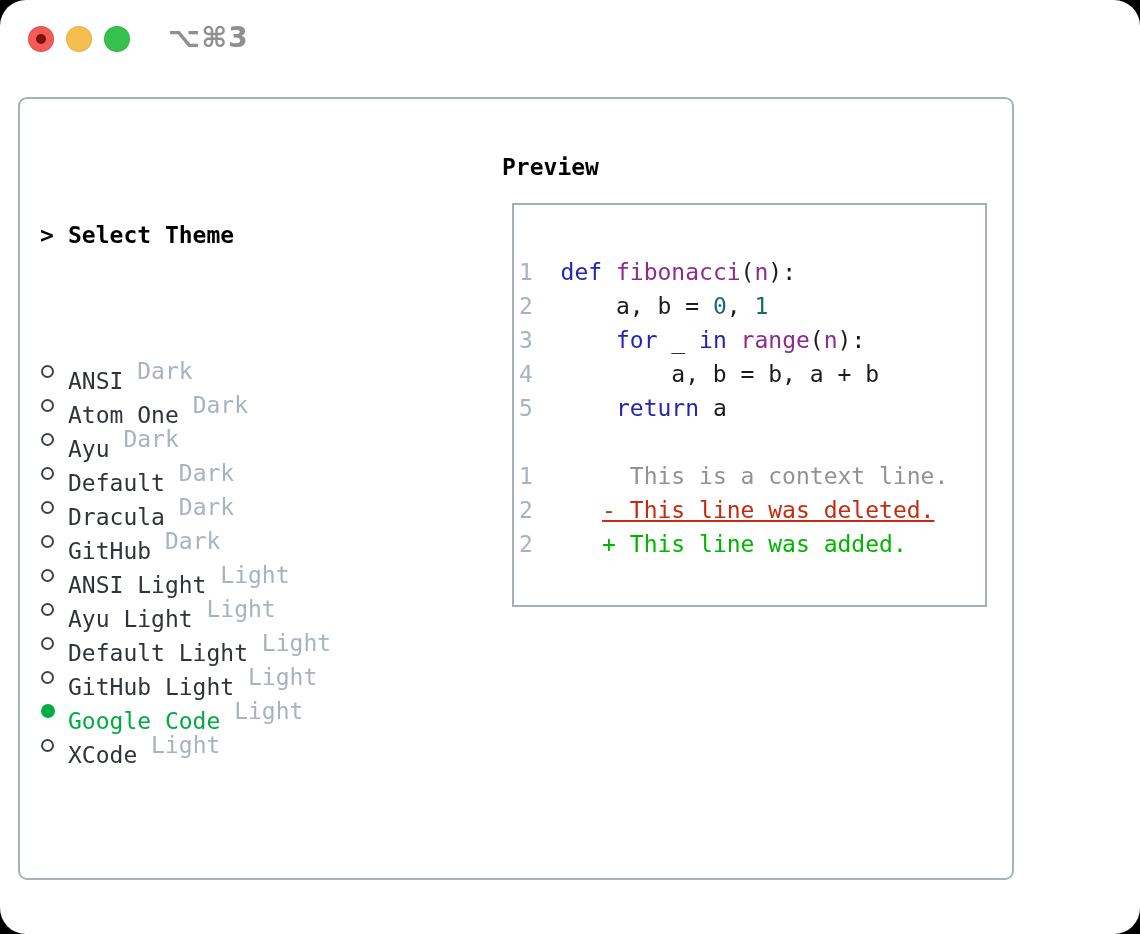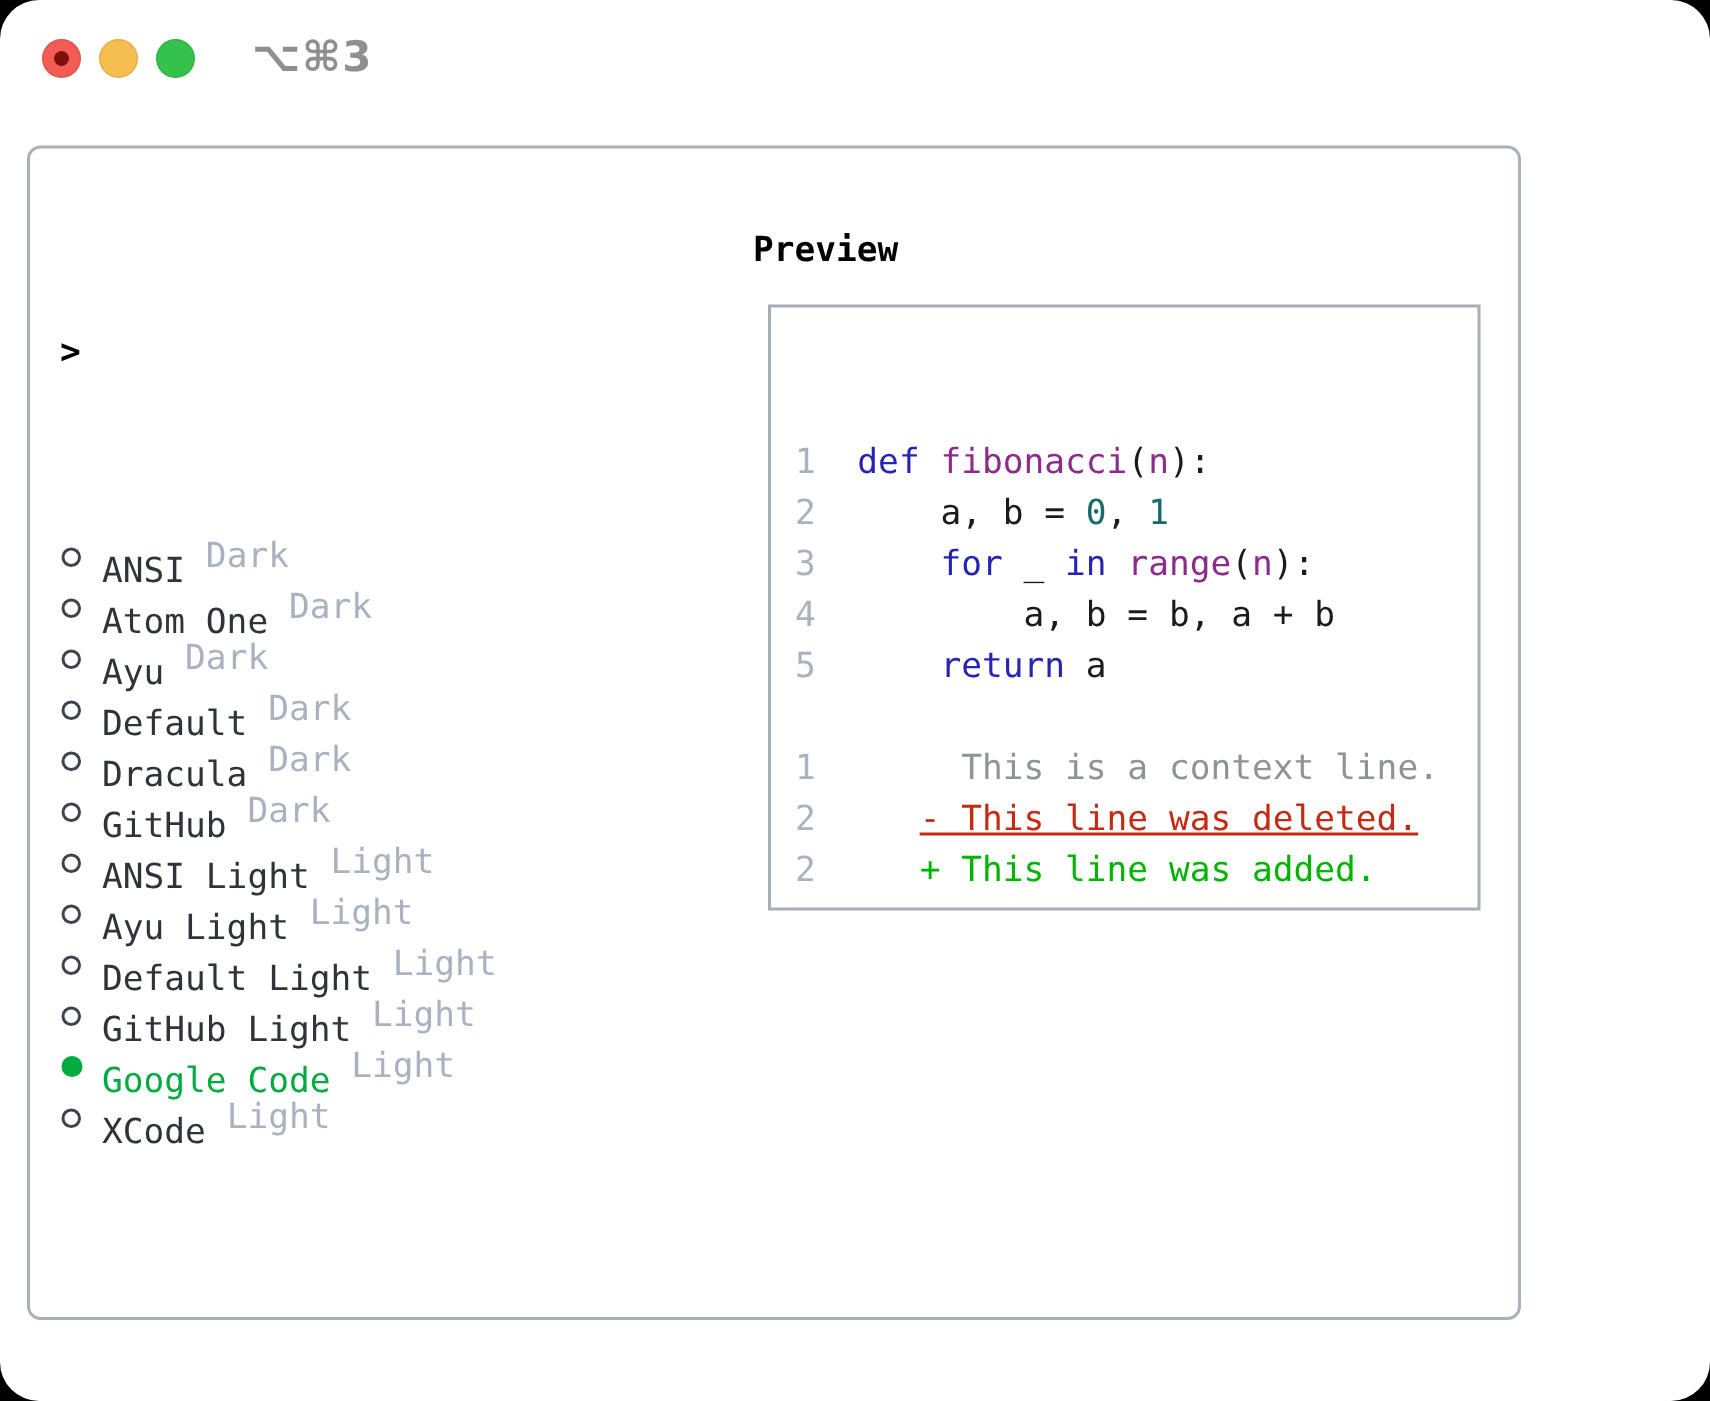--- a/index.html
+++ b/index.html
@@ -45,21 +45,21 @@
   .item-variant { color: var(--muted-gray); }
   .blank-row { height: 34px; }
 
   
   .preview-title { position: absolute; left: 482px; top: 51px; height: 34px;
                    font-weight: bold; color: #000; display: flex; align-items: center; }
   .preview-box {
     position: absolute; left: 492px; top: 104px; width: 475px; height: 404px;
     border: 2px solid #a6aeb9; background: #fff; overflow: hidden;
   }
-  .code { padding: 50px 0 0 16px; margin-top: 36px; }
+  .code { padding: 50px 0 0 5px; }
   .code .line { height: 34px; }
 
   .c-ln    { color: var(--muted-gray); }
   .c-plain { color: #1b1b1b; }
   .c-kw    { color: var(--kw-blue); }
   .c-fn    { color: var(--fn-purple); }
   .c-num   { color: var(--lit-teal); }
   .c-ctx   { color: var(--ctx-gray); }
   .c-del   { color: var(--del-red); text-decoration: underline; }
   .c-add   { color: var(--add-green); }
@@ -76,20 +76,21 @@
     <div class="light light-yellow"></div>
     <div class="light light-green"></div>
   </div>
   <div class="shortcut">⌥⌘3</div>
 
   <div class="window">
 
     <div class="left-pane pane">
       <div class="row">
         <span class="marker-cell prefix">&gt;</span>
+        <span class="pane-title">Select Theme</span>
       </div>
 
       <div id="theme-items"><div class="row"><span class="marker-cell"><span class="circle"></span></span><span class="item-name">ANSI</span><span class="item-variant"> Dark</span></div><div class="row"><span class="marker-cell"><span class="circle"></span></span><span class="item-name">Atom One</span><span class="item-variant"> Dark</span></div><div class="row"><span class="marker-cell"><span class="circle"></span></span><span class="item-name">Ayu</span><span class="item-variant"> Dark</span></div><div class="row"><span class="marker-cell"><span class="circle"></span></span><span class="item-name">Default</span><span class="item-variant"> Dark</span></div><div class="row"><span class="marker-cell"><span class="circle"></span></span><span class="item-name">Dracula</span><span class="item-variant"> Dark</span></div><div class="row"><span class="marker-cell"><span class="circle"></span></span><span class="item-name">GitHub</span><span class="item-variant"> Dark</span></div><div class="row"><span class="marker-cell"><span class="circle"></span></span><span class="item-name">ANSI Light</span><span class="item-variant"> Light</span></div><div class="row"><span class="marker-cell"><span class="circle"></span></span><span class="item-name">Ayu Light</span><span class="item-variant"> Light</span></div><div class="row"><span class="marker-cell"><span class="circle"></span></span><span class="item-name">Default Light</span><span class="item-variant"> Light</span></div><div class="row"><span class="marker-cell"><span class="circle"></span></span><span class="item-name">GitHub Light</span><span class="item-variant"> Light</span></div><div class="row"><span class="marker-cell"><span class="circle filled"></span></span><span class="item-name selected">Google Code</span><span class="item-variant"> Light</span></div><div class="row"><span class="marker-cell"><span class="circle"></span></span><span class="item-name">XCode</span><span class="item-variant"> Light</span></div></div>
 
       <div class="blank-row"></div>
 
       
 
       
 

